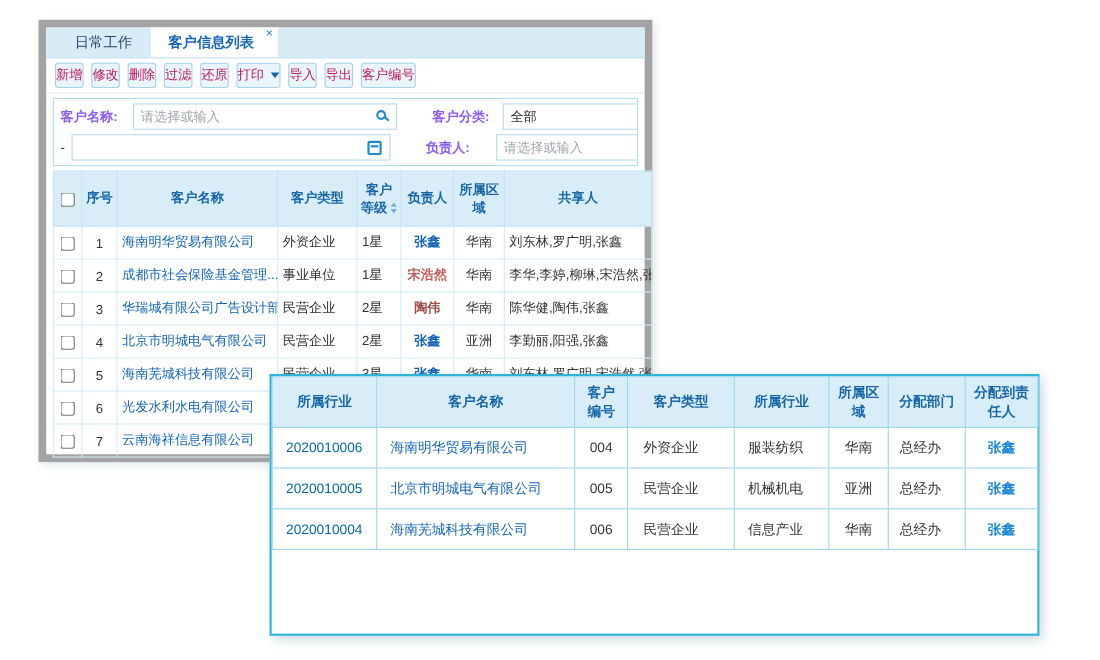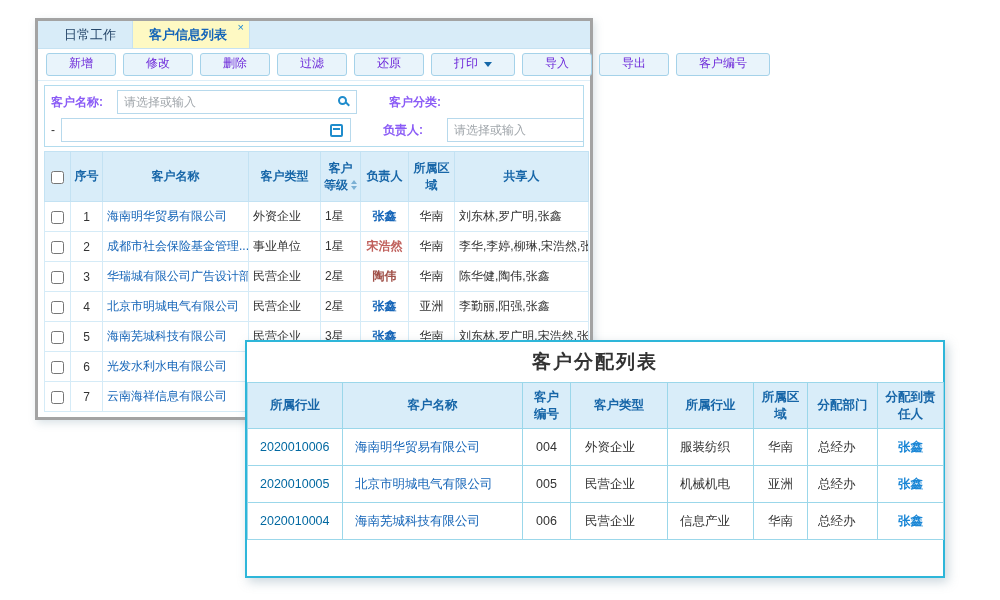--- a/index.html
+++ b/index.html
@@ -1,30 +1,30 @@
 <!DOCTYPE html>
 <html><head>
 <meta charset="utf-8">
 <style>
   *{margin:0;padding:0;box-sizing:border-box}
   html,body{width:1000px;height:600px}
   body{background:#fff;font-family:"Liberation Sans","DejaVu Sans",sans-serif;position:relative;overflow:hidden}
   .panel{position:absolute;background:#fff}
-  #p1{left:35px;top:18px;width:558px;height:402px;border:3px solid #a3a3a3;box-shadow:2px 3px 8px rgba(120,150,165,.28);z-index:1}
+  #p1{left:35px;top:18px;width:558px;height:402px;border:7px solid #a3a3a3;box-shadow:2px 3px 8px rgba(120,150,165,.28);z-index:1}
   #p2{left:245px;top:340px;width:700px;height:238px;border:2px solid #2eb6d9;box-shadow:3px 4px 10px rgba(120,150,165,.38);z-index:2}
 
   
   .tabbar{height:28px;background:#d8ecf8;border-bottom:1px solid #c6e2f2;display:flex;padding-left:10px}
   .tab{padding:0 16px;line-height:27px;font-size:13px;color:#27486b;cursor:pointer;white-space:nowrap}
-  .tab.active{background:#fef9c3;color:#1565b8;font-weight:bold;border-left:1px solid #c6e2f2;border-right:1px solid #c6e2f2;position:relative;padding-right:22px}
+  .tab.active{background:#ffffff;color:#1565b8;font-weight:bold;border-left:1px solid #c6e2f2;border-right:1px solid #c6e2f2;position:relative;padding-right:22px}
   .tab-close{position:absolute;top:0;right:5px;font-size:11px;line-height:13px;color:#1b87d6;font-weight:normal;cursor:pointer}
 
   
   .toolbar{display:flex;align-items:center;gap:7px;padding:5px 8px;height:32px;border-bottom:1px solid #ddeef8}
-  .tbtn{font-size:12px;color:#6d28d9;background:#e9f4fb;border:1px solid #a5d2e9;border-radius:3px;padding:3px 22px;line-height:1.25;cursor:pointer;font-family:Liberation Mono, monospace;display:inline-flex;align-items:center;white-space:nowrap}
+  .tbtn{font-size:12px;color:#be185d;background:#e9f4fb;border:1px solid #a5d2e9;border-radius:3px;padding:3px 0;line-height:1.25;cursor:pointer;font-family:Liberation Sans, sans-serif;display:inline-flex;align-items:center;white-space:nowrap}
   .caret{width:0;height:0;border-left:4px solid transparent;border-right:4px solid transparent;border-top:5px solid #1567a8;display:inline-block;margin-left:6px}
 
   
   .filterbox{margin:4px 6px;border:1px solid #b3dcee;padding:4px 6px;overflow:hidden}
   .frow{display:flex;align-items:center;height:24px}
   .frow + .frow{margin-top:4px}
   .flabel{width:66px;font-size:12px;font-weight:bold;color:#8b5cf6;flex:none;white-space:nowrap}
   .flabel.l2{margin-left:32px;width:64px}
   .fld{display:flex;align-items:center;border:1px solid #b7d9ec;background:#fff;height:24px}
   .fld .fin{border:none;outline:none;flex:1;font-size:12px;padding:0 6px;font-family:inherit;color:#333;min-width:0;background:transparent}
@@ -106,20 +106,23 @@
   </div>
 
   <div class="filterbox">
     <div class="frow">
       <span class="flabel">客户名称:</span>
       <span class="fld w240">
         <input class="fin" placeholder="请选择或输入" style="">
         <span class="mag"></span>
       </span>
       <span class="flabel l2">客户分类:</span>
+      <span class="fld selwrap">
+        <span class="selval">全部</span>
+      </span>
     </div>
     <div class="frow">
       <span class="dash">-</span>
       <span class="fld datef">
         <input class="fin" style="">
         <span class="cal"></span>
       </span>
       <span class="flabel l2">负责人:</span>
       <span class="fld selwrap">
         <input class="fin" placeholder="请选择或输入" style="">
@@ -229,21 +232,20 @@
           <td class="c-owner"><a></a></td>
           <td class="c-region"></td>
           <td class="c-shared"></td>
         </tr>
 
     </tbody>
   </table>
 </section>
 
 <section class="panel" id="p2">
-  <div class="p2-title">客户分配列表</div>
   <table class="grid t2">
     <colgroup>
       <col style="width:95px">
         <col style="width:180px">
         <col style="width:48px">
         <col style="width:97px">
       <col style="width:86px">
         <col style="width:54px">
         <col style="width:70px">
         <col style="width:66px">

